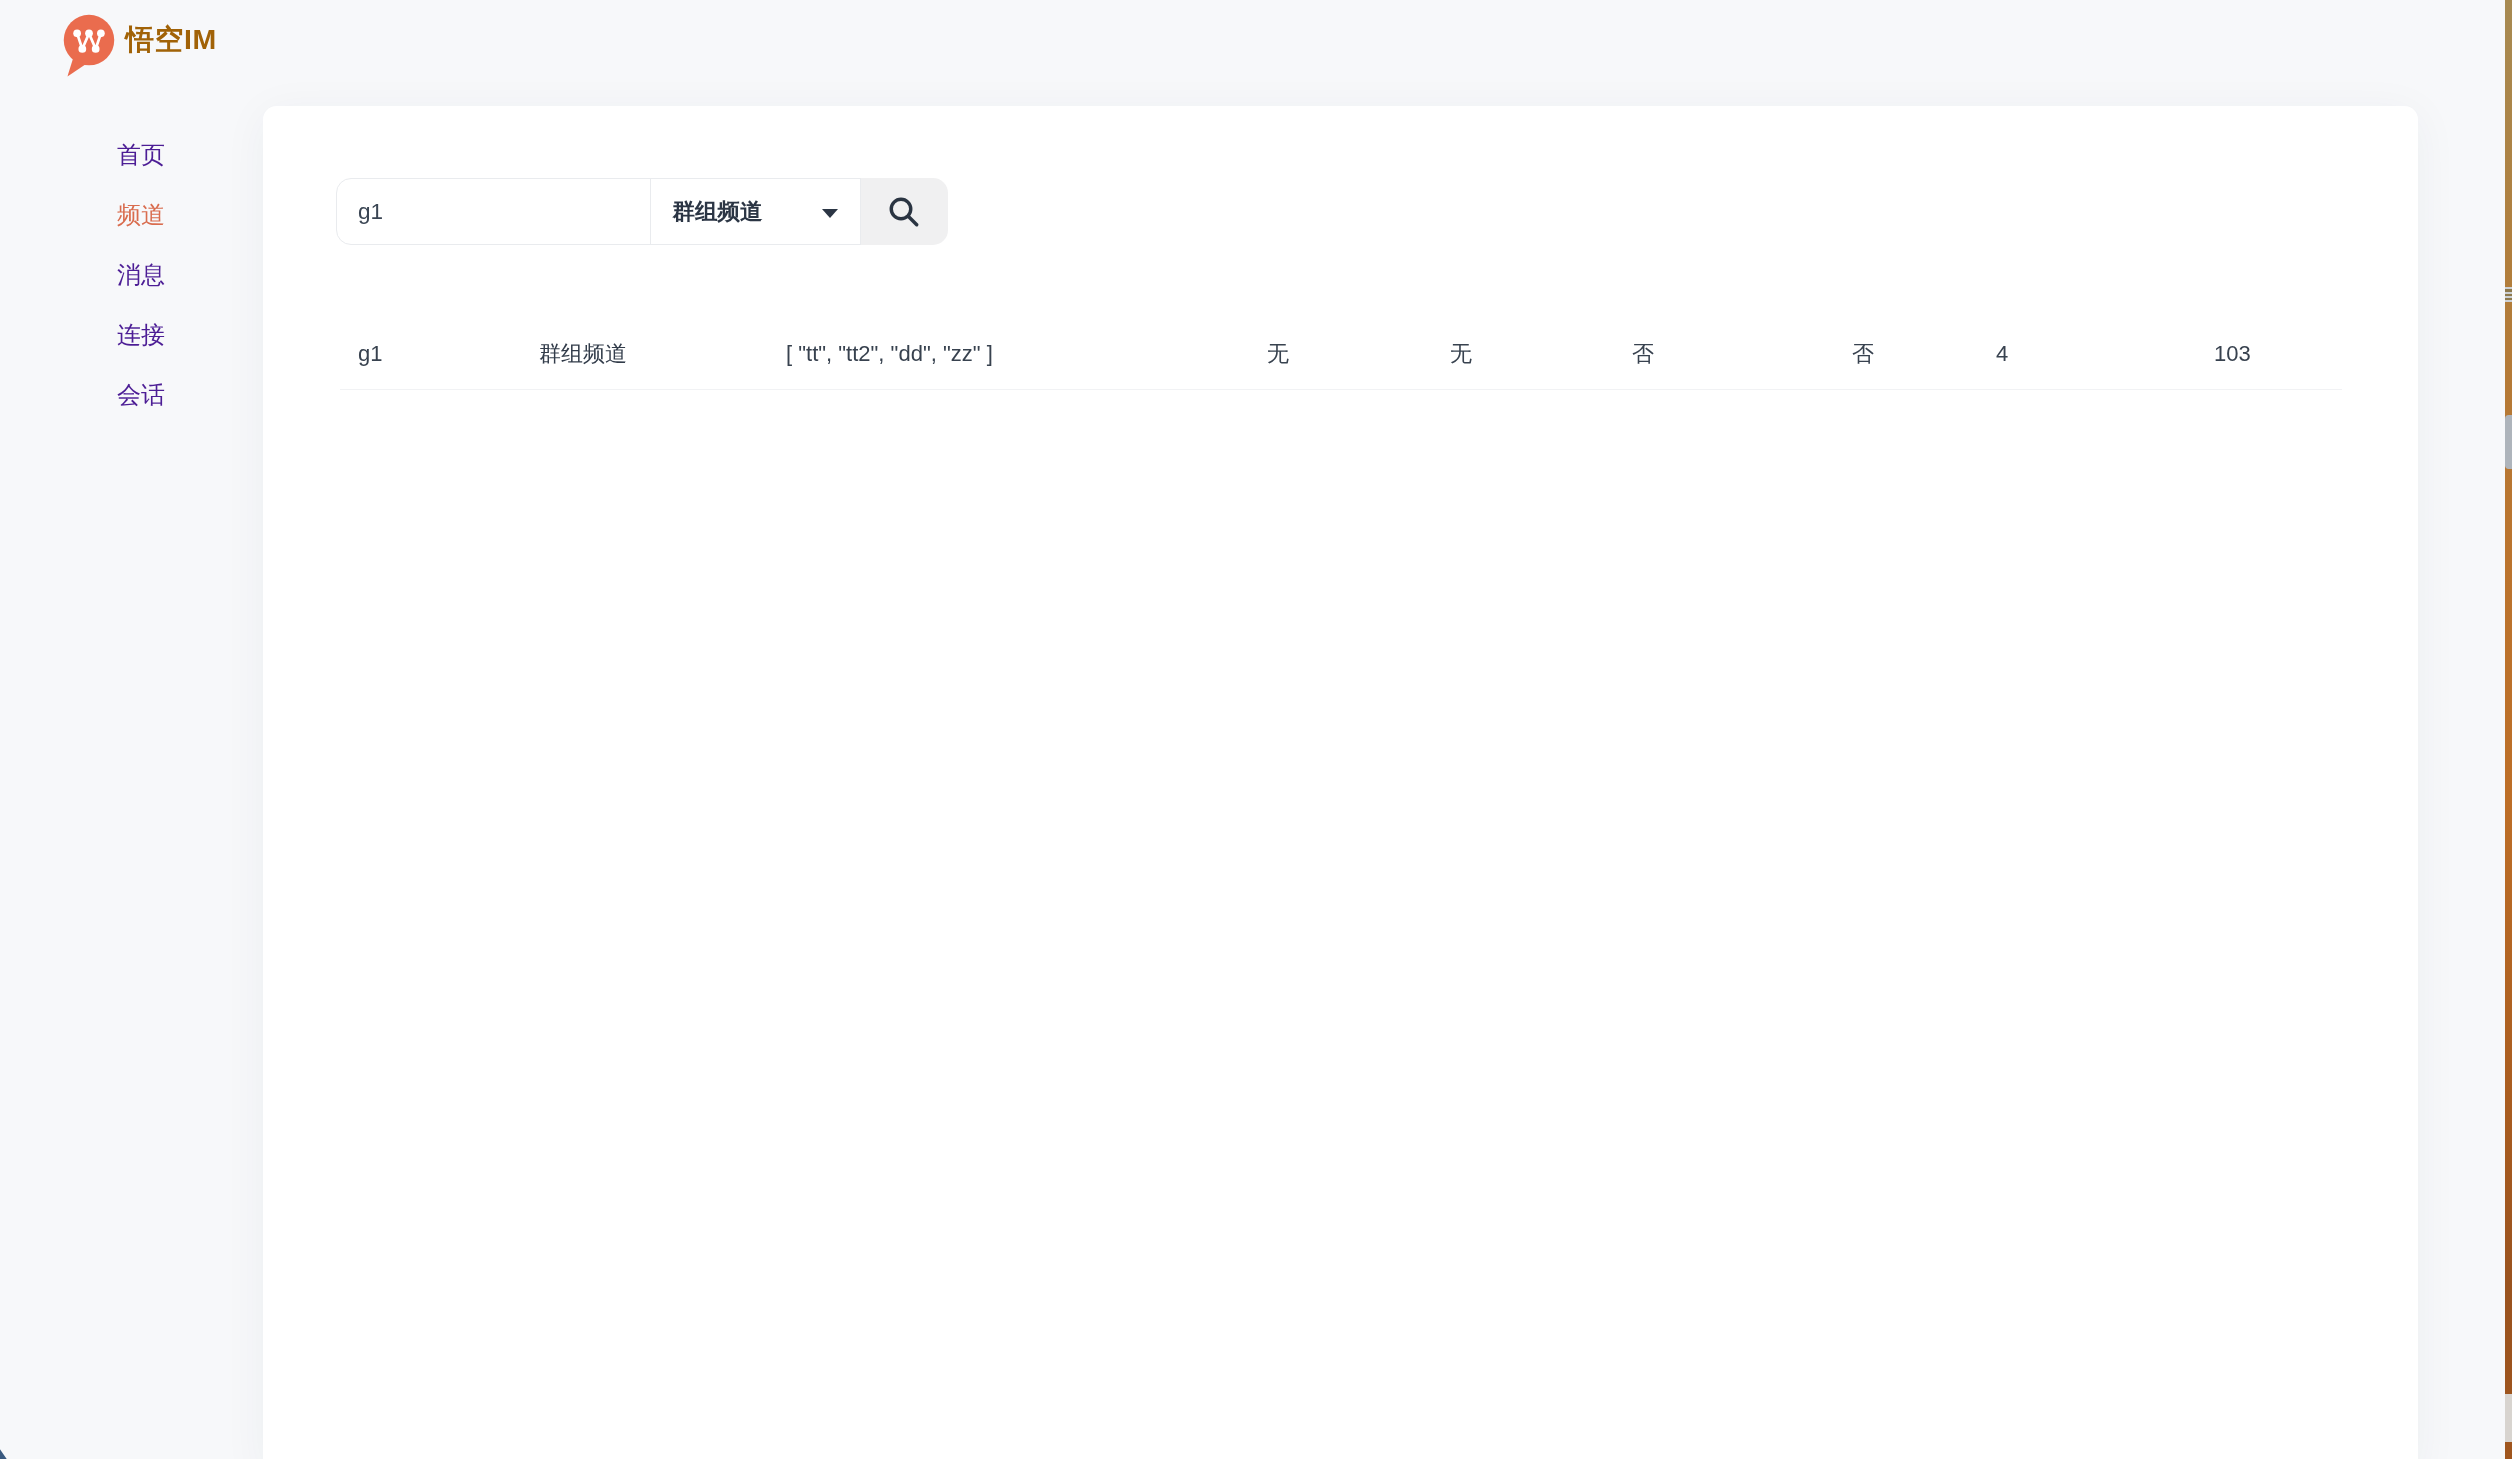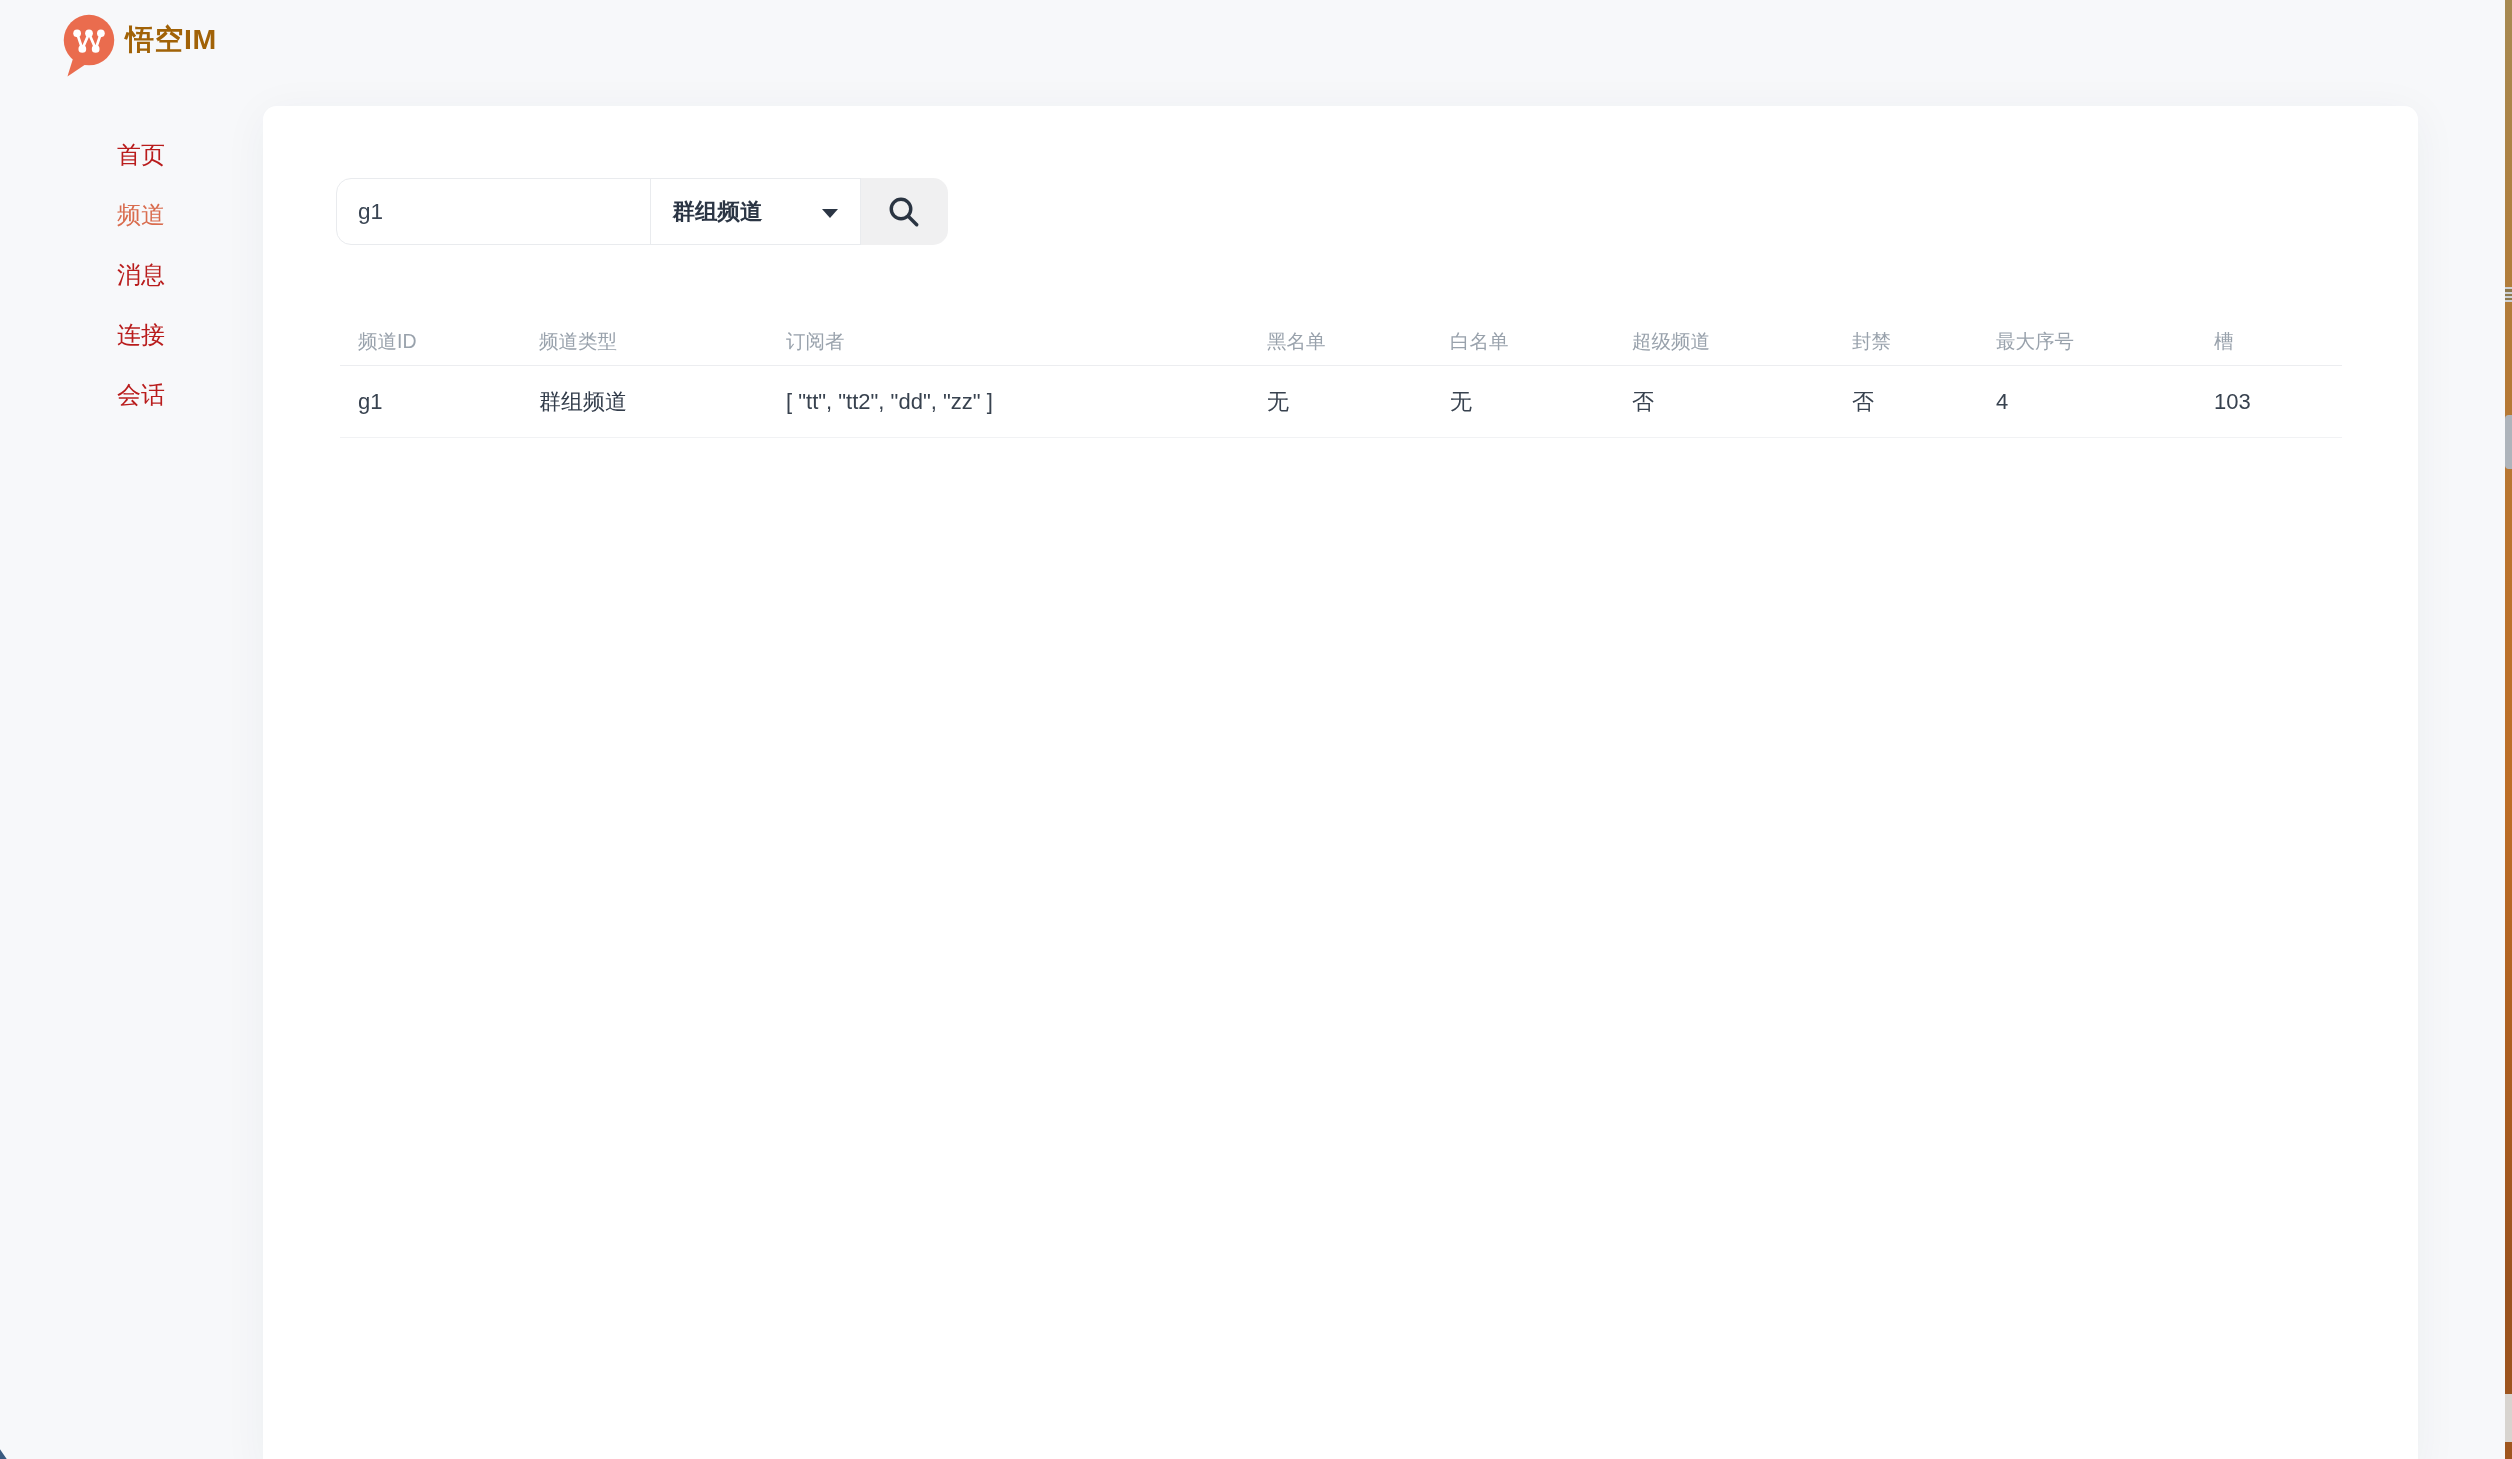--- a/index.html
+++ b/index.html
@@ -25,21 +25,21 @@
   }
 
   
   .sidebar {
     position: absolute; left: 0; top: 0; width: 238px; height: 1459px;
   }
   .nav { position: absolute; left: 0; top: 125px; width: 100%; }
   .nav-item {
     height: 60px; display: flex; align-items: center;
     padding-left: 117px;
-    font-size: 24px; color: #b91c1c;
+    font-size: 24px; color: #4c1d95;
     cursor: pointer; user-select: none;
   }
   .nav-item.active { color: #d96c4e; font-weight: 400; }
 
   
   .panel {
     position: absolute; left: 238px; top: 106px;
     width: 2155px; height: 1364px;
     background: #ffffff;
     border-radius: 13.5px 13.5px 0 0;
@@ -177,31 +177,20 @@
       </div>
       <button class="search-button">
         <svg width="36" height="36" viewBox="0 0 48 48" xmlns="http://www.w3.org/2000/svg">
           <circle cx="20" cy="20" r="13" fill="none" stroke="#2a3442" stroke-width="4.6"></circle>
           <line x1="30" y1="30" x2="41" y2="41" stroke="#2a3442" stroke-width="4.6" stroke-linecap="round"></line>
         </svg>
       </button>
     </div>
 
     <div class="table-wrap">
-      <div class="thead">
-          <div class="th c0">频道ID</div>
-          <div class="th c1">频道类型</div>
-          <div class="th c2">订阅者</div>
-          <div class="th c3">黑名单</div>
-          <div class="th c4">白名单</div>
-          <div class="th c5">超级频道</div>
-          <div class="th c6">封禁</div>
-          <div class="th c7">最大序号</div>
-          <div class="th c8">槽</div>
-        </div>
       <div id="tbody">
           <div class="tr">
             <div class="td c0 cell-channel_id">g1</div>
             <div class="td c1 cell-channel_type">群组频道</div>
             <div class="td c2 cell-subscribers">[ "tt", "tt2", "dd", "zz" ]</div>
             <div class="td c3 cell-blacklist">无</div>
             <div class="td c4 cell-whitelist">无</div>
             <div class="td c5 cell-super_channel">否</div>
             <div class="td c6 cell-banned">否</div>
             <div class="td c7 cell-max_seq">4</div>

